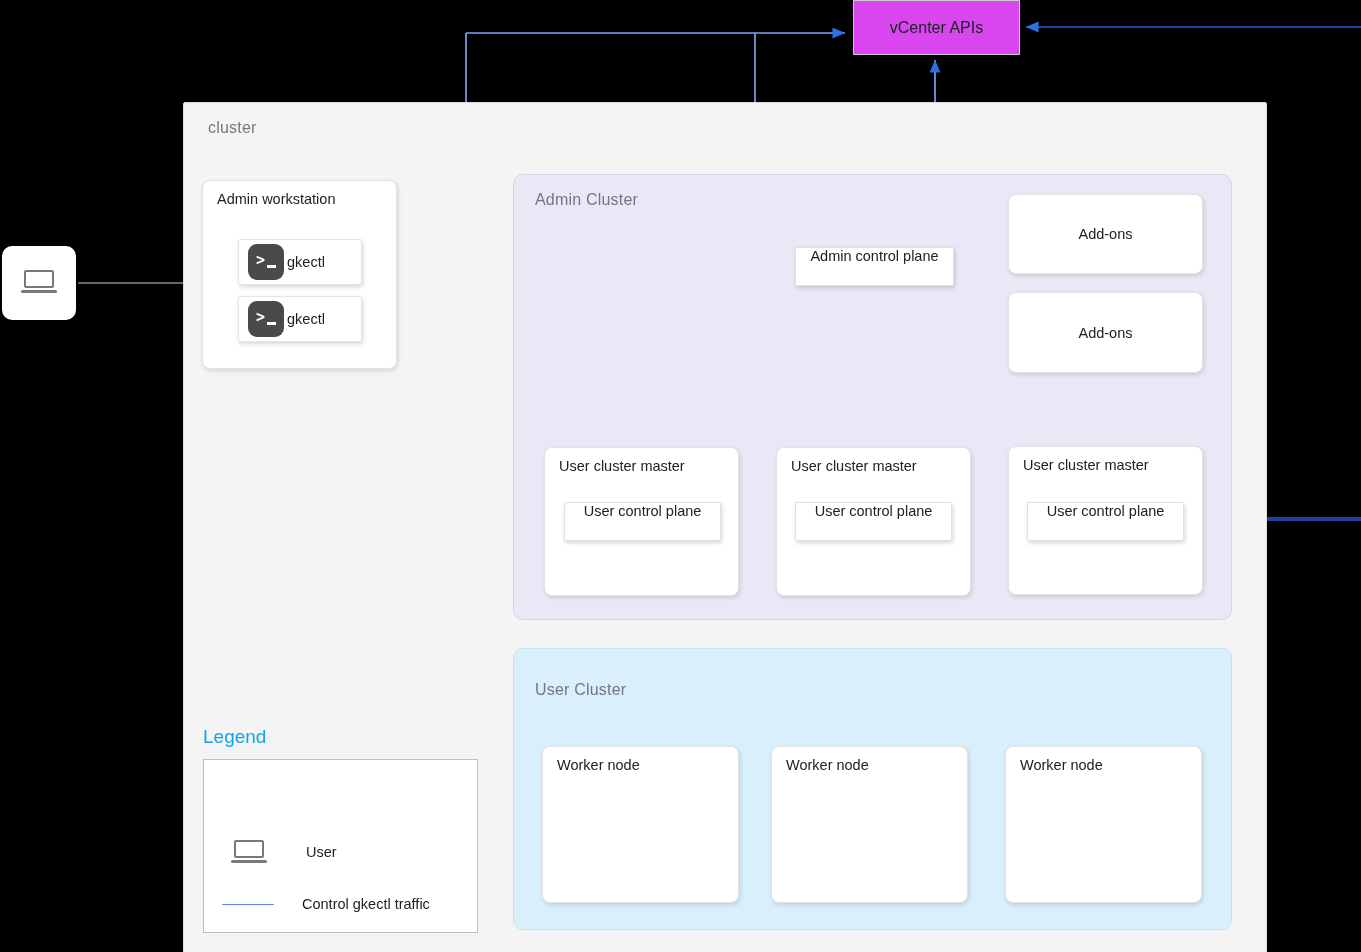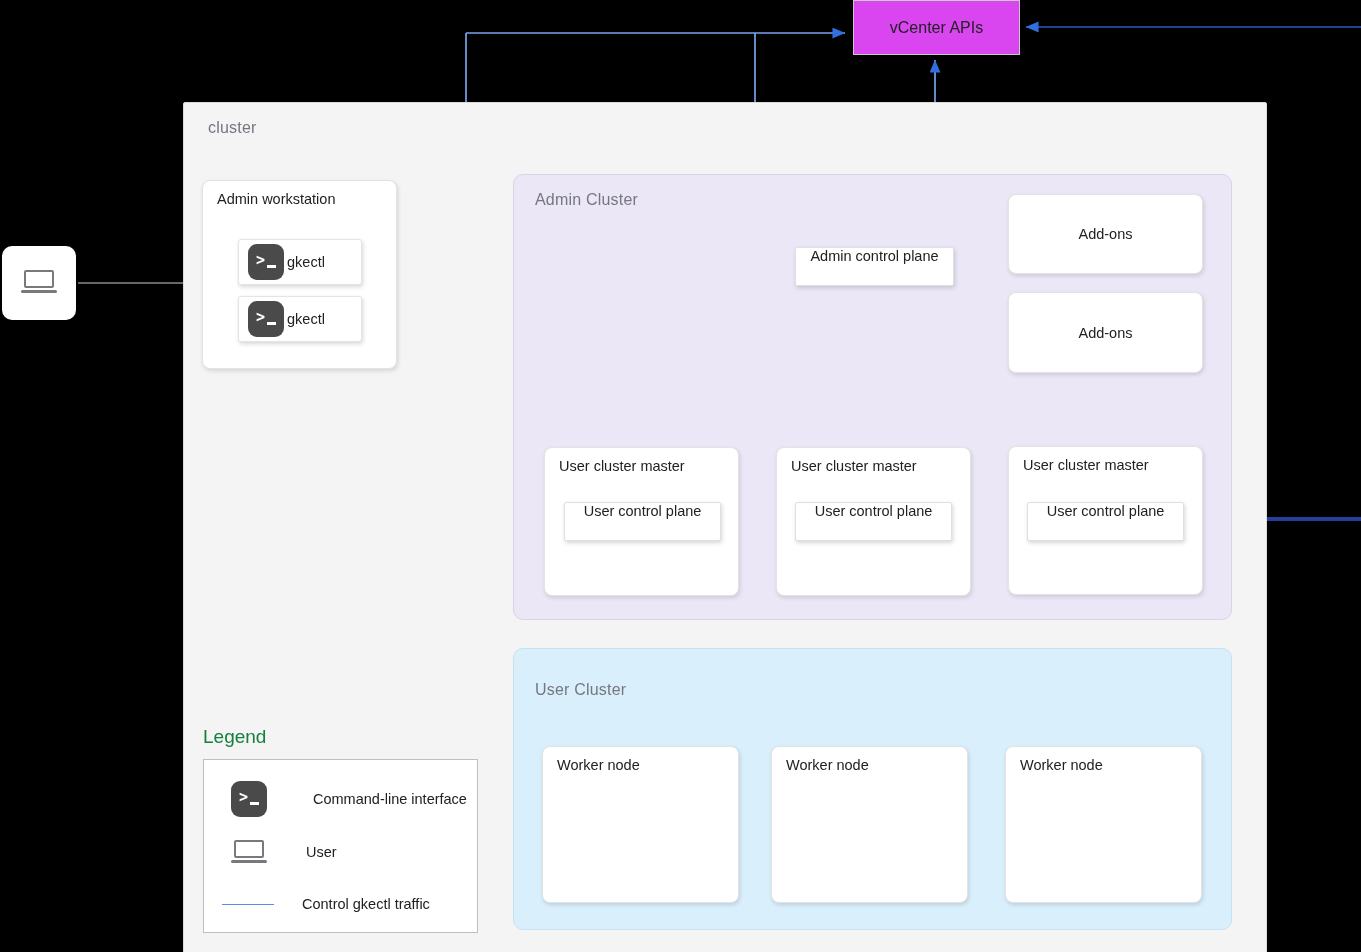--- a/index.html
+++ b/index.html
@@ -44,21 +44,21 @@
 
   
   .userbox{left:2px;top:246px;width:74px;height:74px;background:#fff;border-radius:10px;
            box-shadow:0 1px 4px rgba(0,0,0,.25);}
   .laptop{position:absolute;left:19px;top:24px;width:36px;height:22px;}
   .laptop .scr{position:absolute;left:3px;top:0;width:30px;height:18px;
            border:2.5px solid #77797d;border-radius:2px;box-sizing:border-box;}
   .laptop .base{position:absolute;left:0;top:20px;width:36px;height:2.8px;background:#77797d;border-radius:2px;}
 
   
-  .legend-title{left:203px;top:726px;font-size:19px;color:#15803d;}
+  .legend-title{left:203px;top:726px;font-size:19px;color:#0ea5e9;}
   .legend-box{left:203px;top:759px;width:273px;height:172px;background:#fff;border:1px solid #bfbfbf;}
   .lg-row{position:absolute;display:flex;align-items:center;}
   .lg-text{font-size:14.5px;color:#202124;}
   .lg-cli{width:36px;height:36px;border-radius:9px;background:#4a4a4a;position:relative;flex:none;}
   .lg-cli:before{content:">";position:absolute;left:8px;top:7px;color:#fff;
            font-family:"DejaVu Sans Mono",monospace;font-size:15px;font-weight:bold;}
   .lg-cli:after{content:"";position:absolute;left:19px;top:21px;width:9px;height:2.5px;background:#fff;}
   .lg-lap{width:36px;height:24px;position:relative;flex:none;}
   .lg-lap .scr{position:absolute;left:3px;top:0;width:30px;height:18px;
            border:2.5px solid #77797d;border-radius:2px;box-sizing:border-box;}
@@ -203,24 +203,20 @@
   <div class="abs card" style="left:771px;top:746px;width:195px;height:155px;">
     <div class="card-title">Worker node</div>
   </div>
   <div class="abs card" style="left:1005px;top:746px;width:195px;height:155px;">
     <div class="card-title">Worker node</div>
   </div>
 
   <div class="abs legend-title">Legend</div>
   <div class="abs legend-box"></div>
 
-  <div class="abs lg-row" style="left:231px;top:781px;">
-    <div class="lg-cli"></div>
-    <div class="lg-text" style="margin-left:46px;">Command-line interface</div>
-  </div>
 
   <div class="abs lg-row" style="left:231px;top:840px;">
     <div class="lg-lap">
       <div class="scr"></div>
         <div class="base"></div>
     </div>
     <div class="lg-text" style="margin-left:39px;">User</div>
   </div>
 
   <div class="abs lg-row" style="left:222px;top:896px;">

